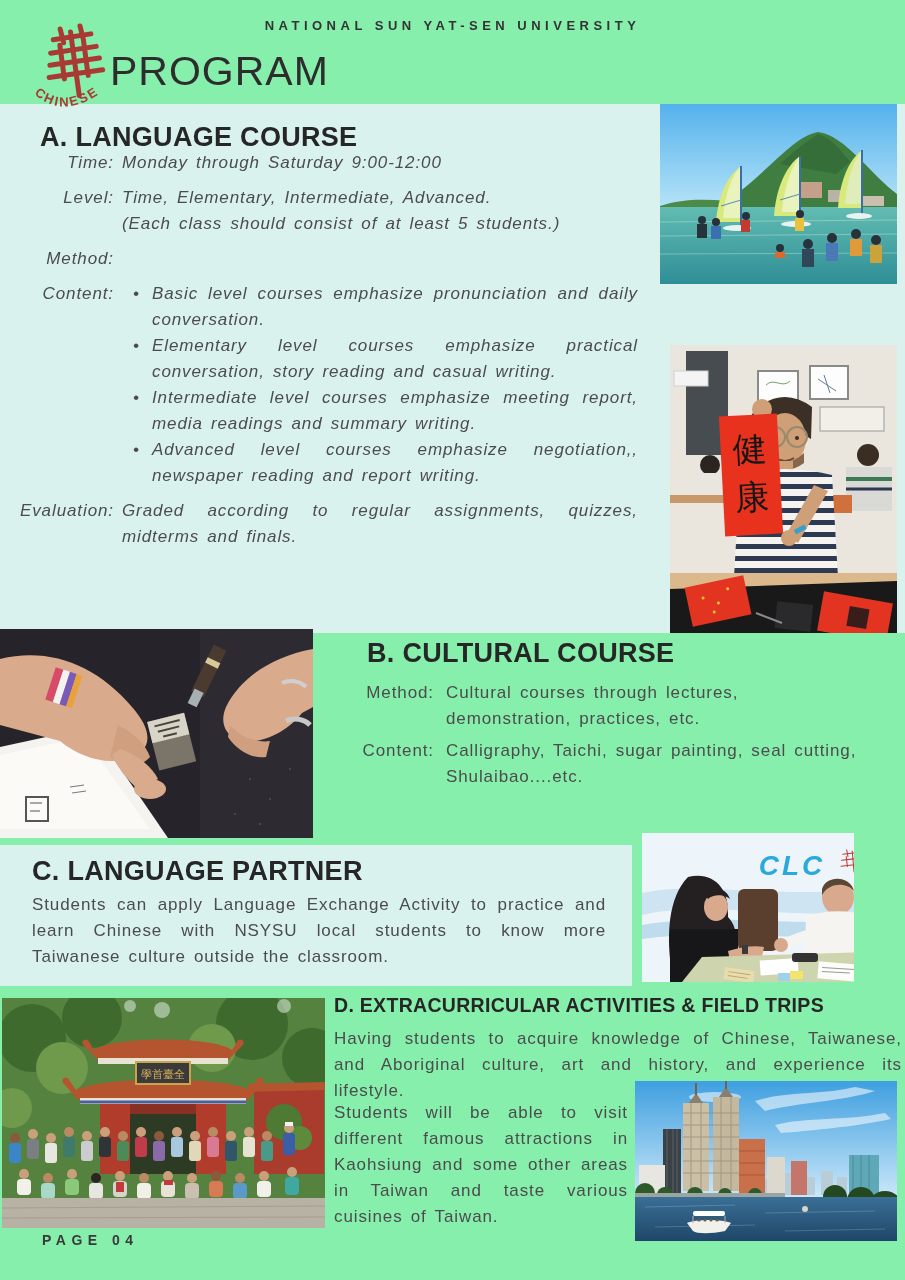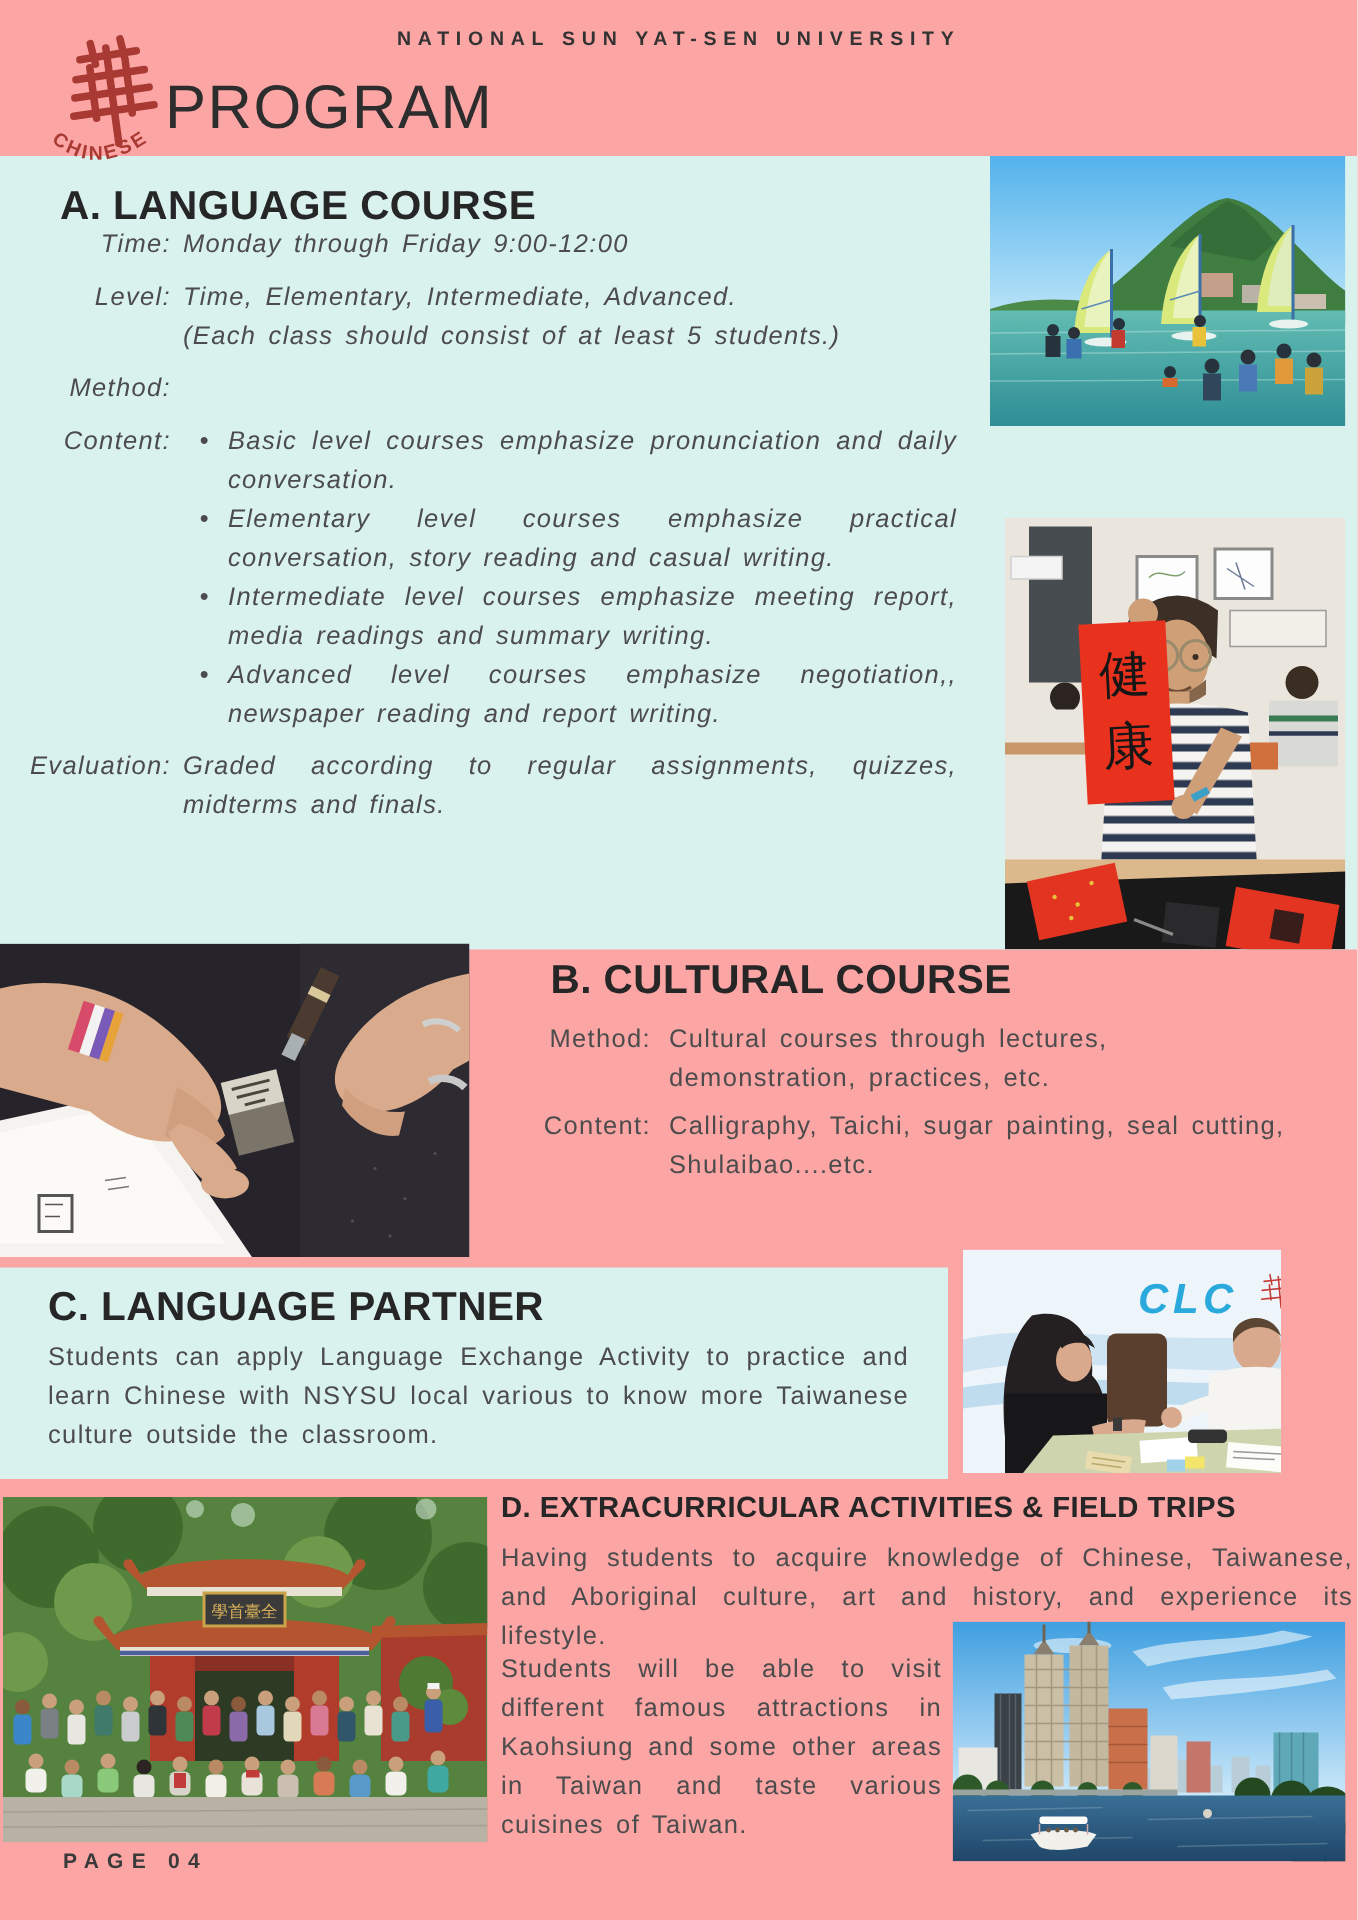--- a/index.html
+++ b/index.html
@@ -1,16 +1,16 @@
 <!DOCTYPE html>
 <html><head>
 <meta charset="utf-8">
 <style>
   html,body{margin:0;padding:0;background:#fff;}
-  #page{position:relative;width:905px;height:1280px;background:#fca5a5;overflow:hidden;
+  #page{position:relative;width:905px;height:1280px;background:#86efac;overflow:hidden;
         font-family:"Liberation Sans",sans-serif;color:#4c4c4c;}
   .abs{position:absolute;}
   
   .uni-name{left:0;top:18px;width:905px;text-align:center;font-size:13px;font-weight:700;
             letter-spacing:4.5px;color:#333;}
   .program-title{left:110px;top:48px;font-size:41px;font-weight:400;color:#2d2d2d;letter-spacing:1px;}
   
   .mint{background:#d9f2ee;}
   .band-a{left:0;top:104px;width:905px;height:529px;}
   .band-c{left:0;top:845px;width:632px;height:141px;}
@@ -67,21 +67,21 @@
 
   <div class="abs program-title">PROGRAM</div>
 
   <div class="abs" style="left:40px;top:122px;">
     <h2>A. LANGUAGE COURSE</h2>
   </div>
 
   <div class="abs rows-a body-txt">
     <div class="row">
       <div class="lbl">Time:</div>
-      <div>Monday through Friday 9:00-12:00</div>
+      <div>Monday through Saturday 9:00-12:00</div>
     </div>
     <div class="row">
       <div class="lbl">Level:</div>
       <div>
         <div>Time, Elementary, Intermediate, Advanced.</div>
         <div>(Each class should consist of at least 5 students.)</div>
       </div>
     </div>
     <div class="row">
       <div class="lbl">Method:</div>
@@ -320,21 +320,21 @@
       <div>
         <div>Calligraphy, Taichi, sugar painting, seal cutting,</div>
         <div>Shulaibao....etc.</div>
       </div>
     </div>
   </div>
 
   <div class="abs" style="left:32px;top:856px;">
     <h2>C. LANGUAGE PARTNER</h2>
   </div>
-  <div class="abs body-txt just" style="left:32px;top:892px;width:574px;">Students can apply Language Exchange Activity to practice and learn Chinese with NSYSU local various to know more Taiwanese culture outside the classroom.</div>
+  <div class="abs body-txt just" style="left:32px;top:892px;width:574px;">Students can apply Language Exchange Activity to practice and learn Chinese with NSYSU local students to know more Taiwanese culture outside the classroom.</div>
 
   <div class="abs photo" style="left:642px;top:833px;width:212px;height:149px;">
     <svg width="263" height="149" viewBox="0 0 263 149">
       <rect width="263" height="149" fill="#eef5fa"></rect>
       <path d="M0,60 C60,46 140,70 263,52 L263,76 C150,90 70,66 0,82 Z" fill="#cfe4f2"></path>
       <path d="M0,92 C80,78 170,98 263,84 L263,100 C170,112 80,94 0,106 Z" fill="#a9d2e8" opacity=".7"></path>
       <circle cx="190" cy="96" r="14" fill="#bcd9ec" opacity=".6"></circle>
       <rect x="246" y="56" width="17" height="93" fill="#6fa0cc"></rect>
       <text x="150" y="42" font-size="28" font-weight="800" font-style="italic" fill="#29a9dc" letter-spacing="3" text-anchor="middle">CLC</text>
       <g stroke="#c23b35" stroke-width="2.5" stroke-linecap="round" transform="translate(196,14) scale(0.42) rotate(-4)">

